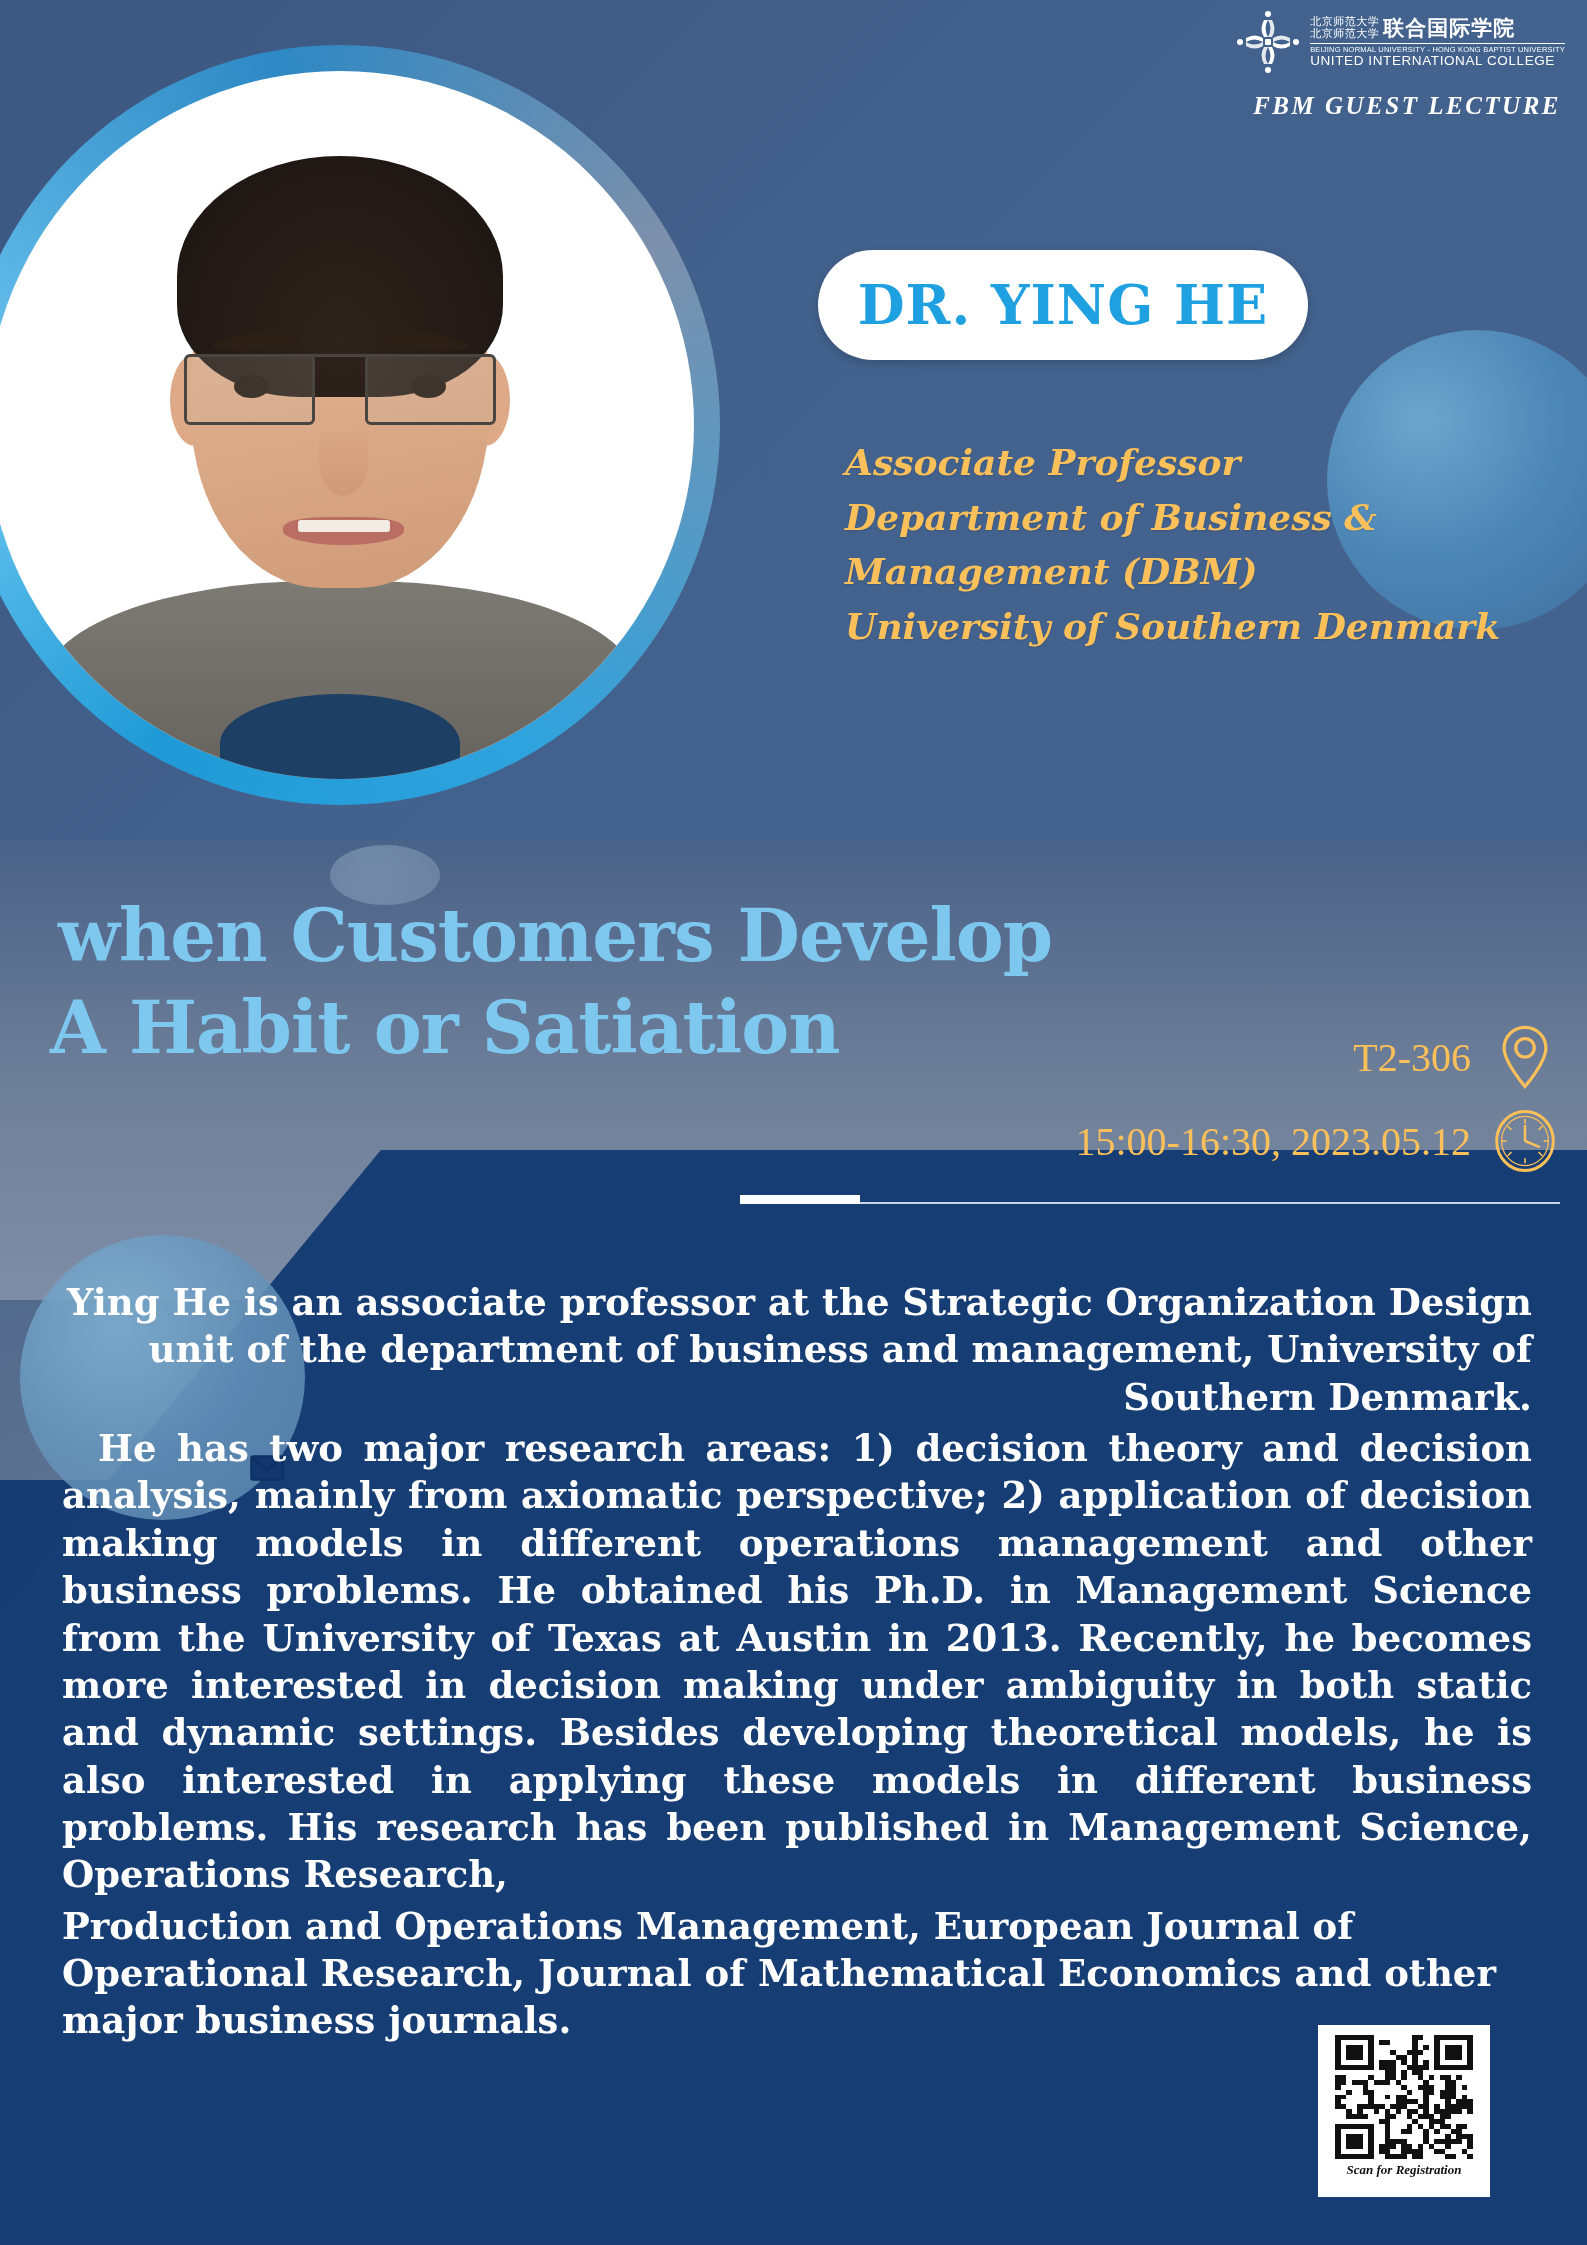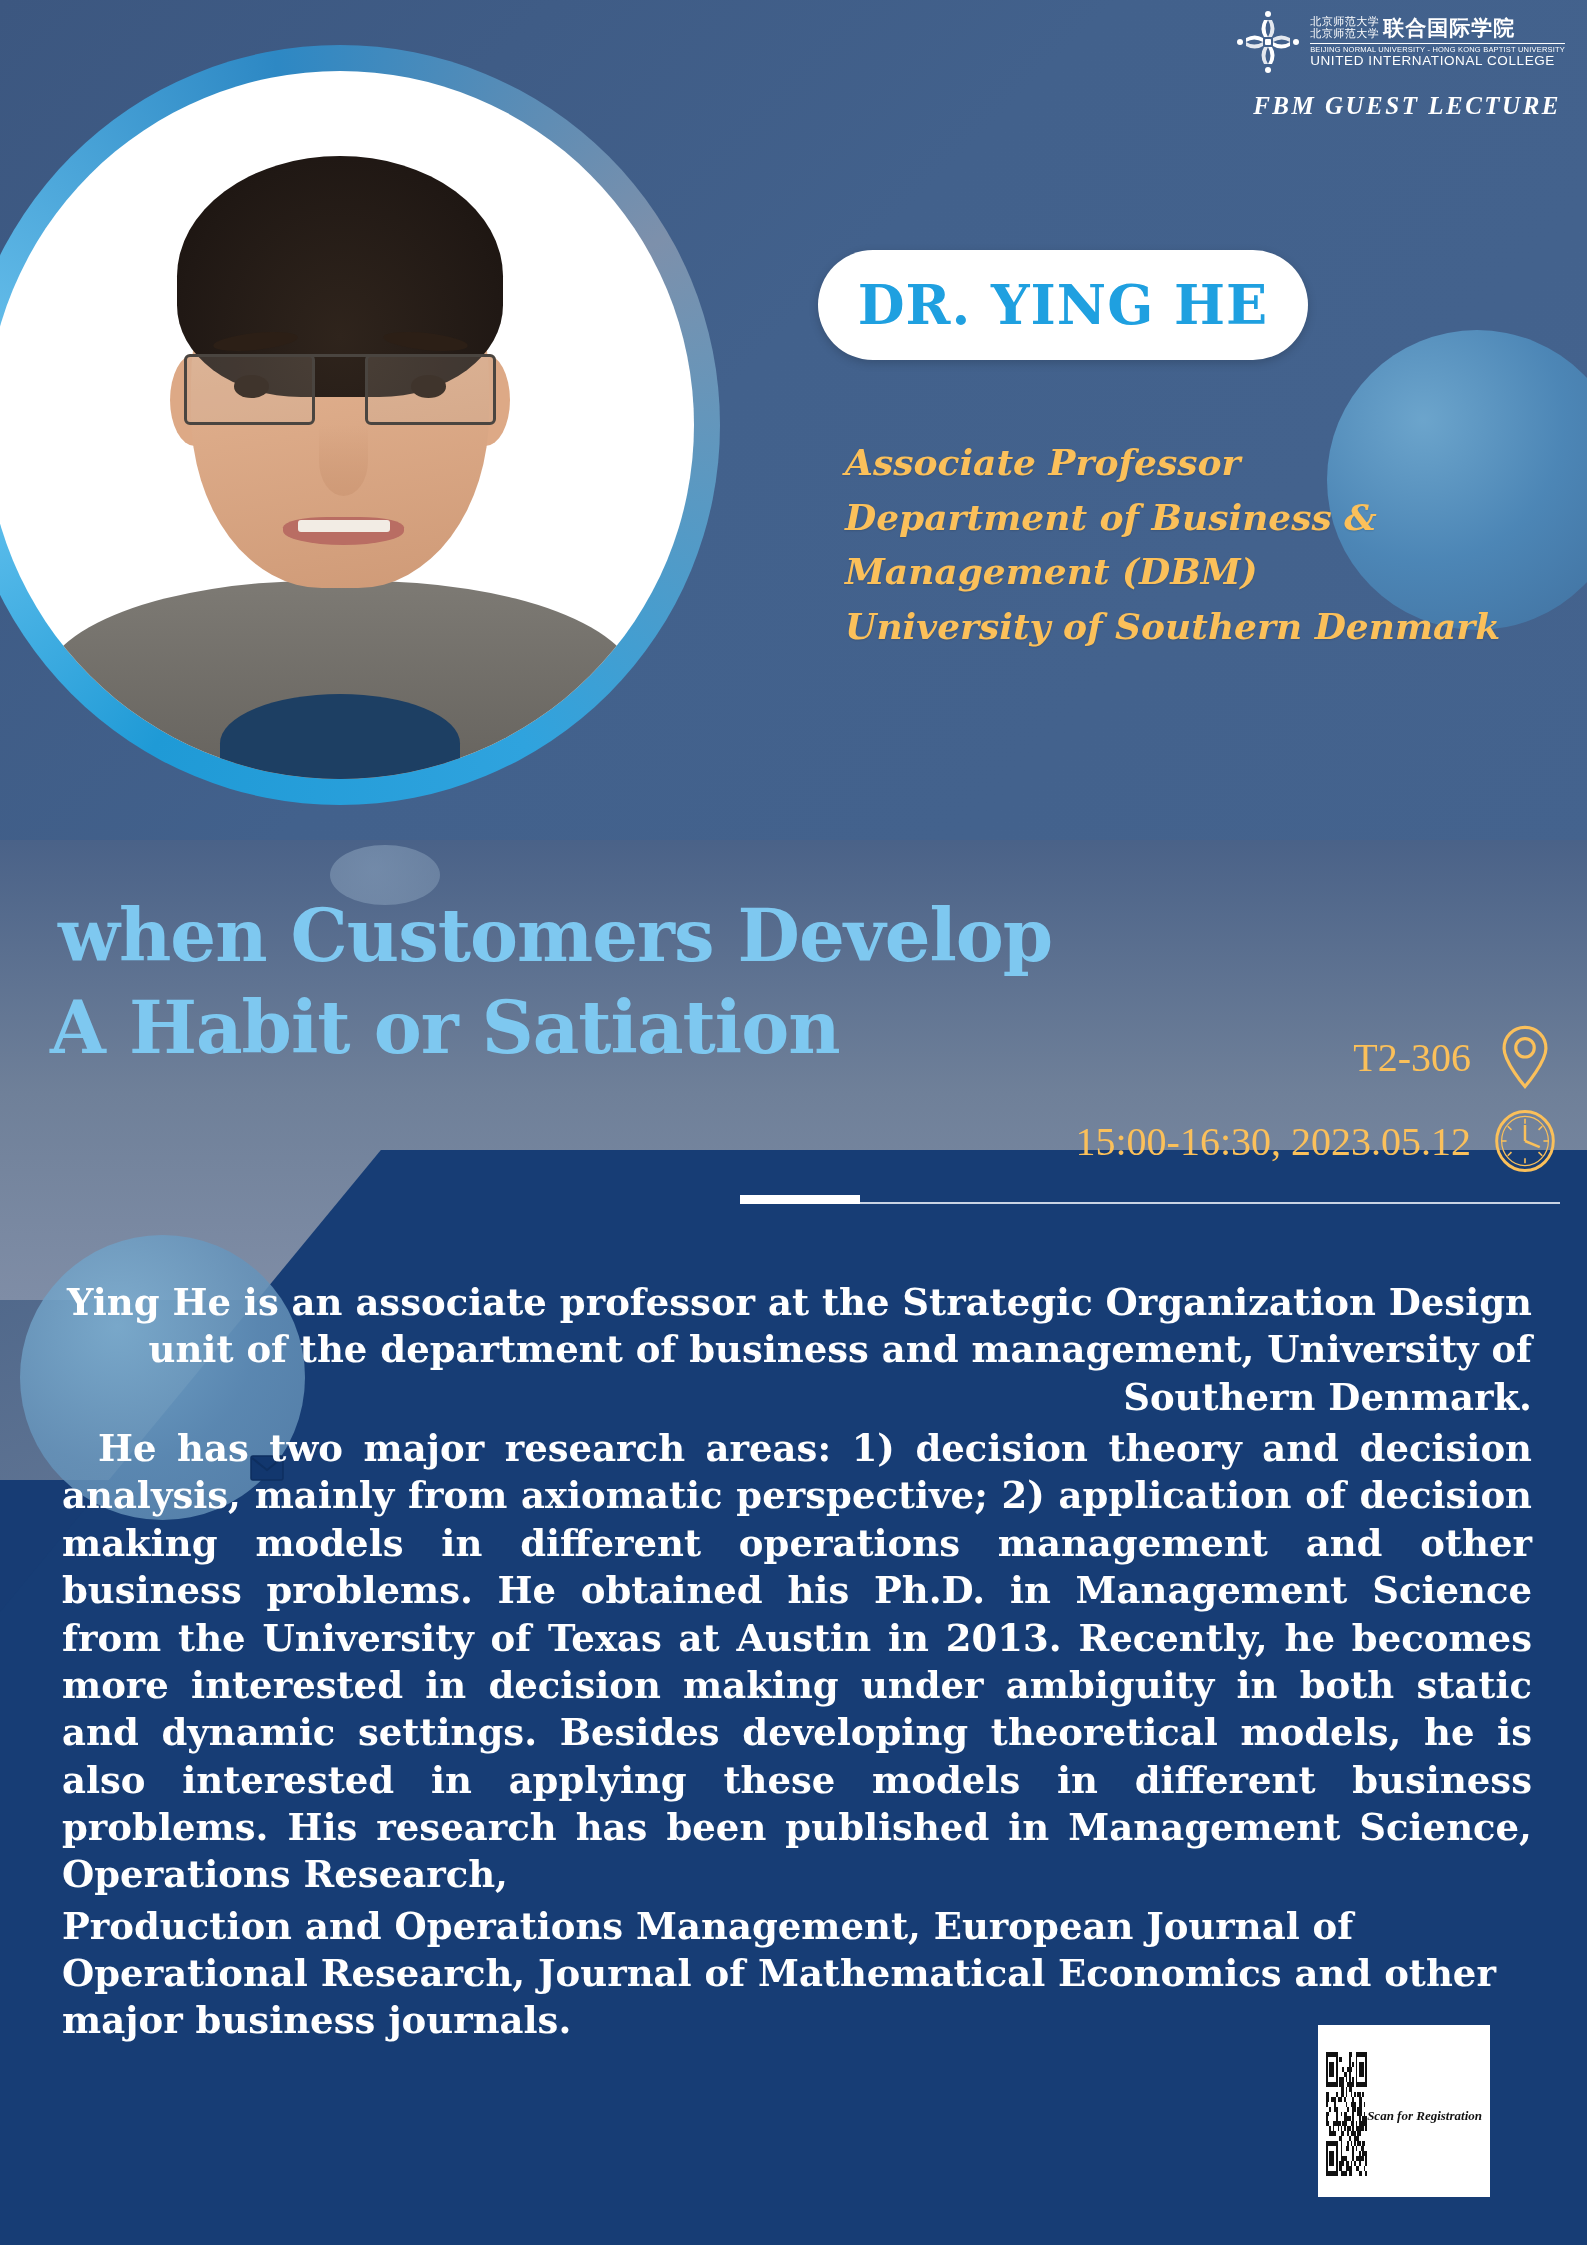--- a/index.html
+++ b/index.html
@@ -199,21 +199,21 @@
   .bio .p1{ text-align:right;margin-top:44px; }
   .bio .p2{ text-align:justify; text-indent:36px; }
   .bio .p3{ text-align:left; }
   .icon-mail{
     position:absolute; left:250px; top:1455px; width:34px; height:26px;
   }
   
   .qr-card{
     position:absolute; right:97px; bottom:48px;
     width:172px; height:172px; background:#fff;
-    display:flex; flex-direction:row; align-items:center;
+    display:flex; flex-direction:column; align-items:center;
     justify-content:flex-start; padding:10px 8px 4px;
   }
   .qr-grid{
     width:138px; height:124px;
     display:grid; grid-template-columns:repeat(25,1fr); grid-template-rows:repeat(25,1fr);
   }
   .qr-grid i{ background:#111; }
   .qr-caption{
     margin-top:3px; font-size:13px; font-style:italic; font-weight:700;
     color:#111; font-family:"Liberation Serif", serif; white-space:nowrap;

